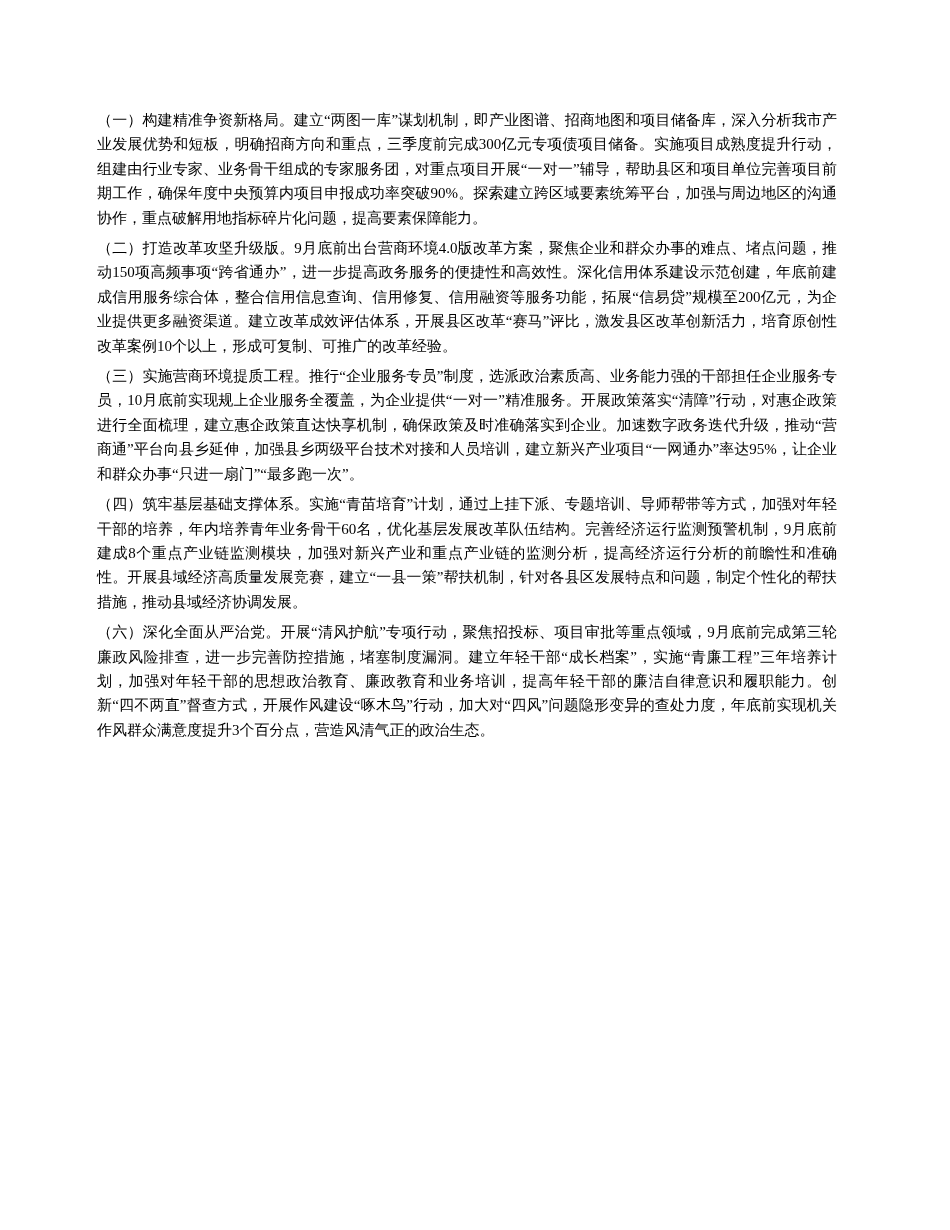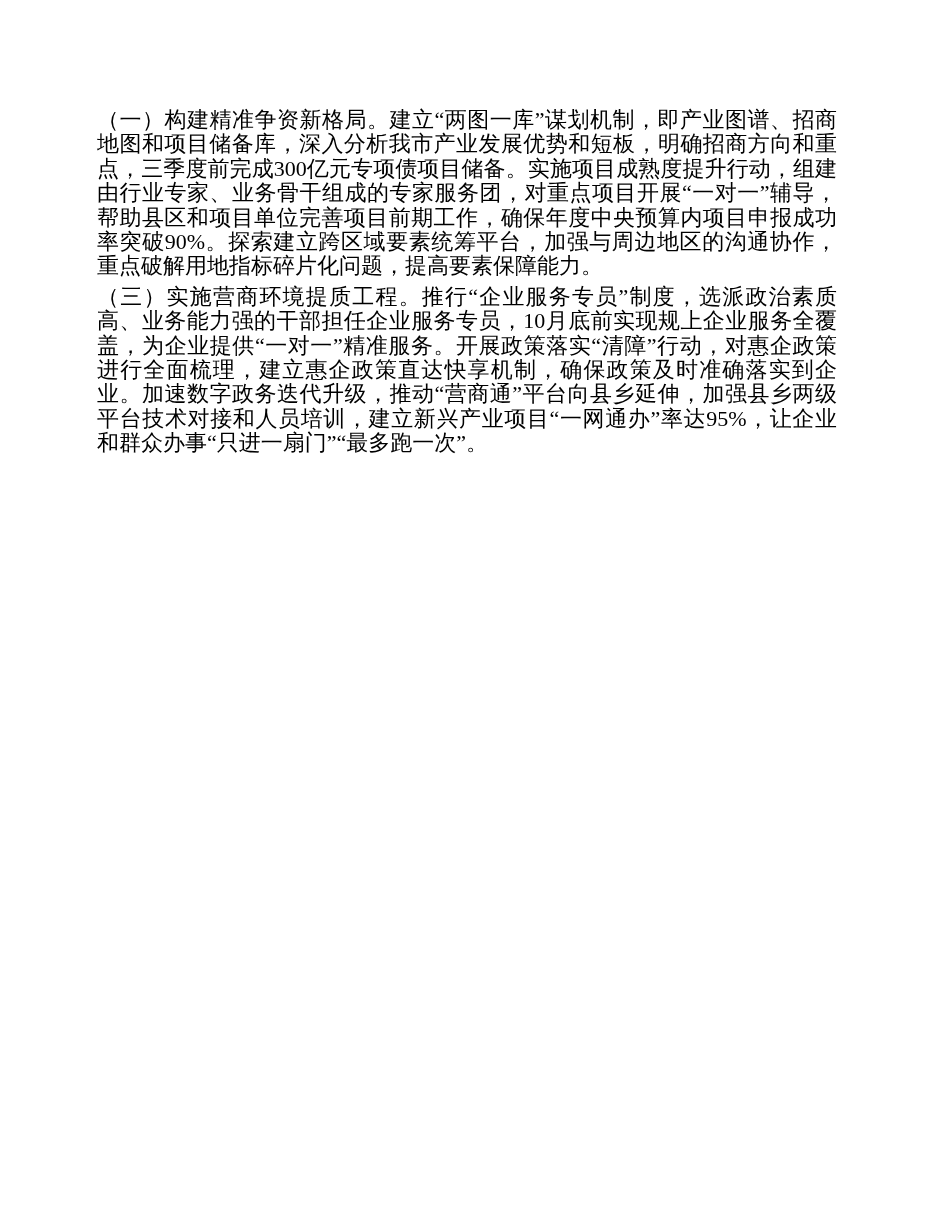--- a/index.html
+++ b/index.html
@@ -17,29 +17,32 @@
   .content {
     position: absolute;
     left: 97px;
     top: 108px;
     width: 756px;
   }
   .para {
     margin: 0 16px 6px 0;
     padding: 0;
     font-family: "Liberation Serif", "DejaVu Serif", serif;
-    font-size: 22px;
+    font-size: 15px;
     line-height: 24.4px;
     color: #000000;
     text-align: justify;
     text-justify: inter-ideograph;
     letter-spacing: 0;
   }
 </style>
 </head>
 <body>
 
 <div class="page">
   <div class="content">
     <p class="para">（一）构建精准争资新格局。建立“两图一库”谋划机制，即产业图谱、招商地图和项目储备库，深入分析我市产业发展优势和短板，明确招商方向和重点，三季度前完成300亿元专项债项目储备。实施项目成熟度提升行动，组建由行业专家、业务骨干组成的专家服务团，对重点项目开展“一对一”辅导，帮助县区和项目单位完善项目前期工作，确保年度中央预算内项目申报成功率突破90%。探索建立跨区域要素统筹平台，加强与周边地区的沟通协作，重点破解用地指标碎片化问题，提高要素保障能力。</p>
+    <p class="para">（二）打造改革攻坚升级版。9月底前出台营商环境4.0版改革方案，聚焦企业和群众办事的难点、堵点问题，推动150项高频事项“跨省通办”，进一步提高政务服务的便捷性和高效性。深化信用体系建设示范创建，年底前建成信用服务综合体，整合信用信息查询、信用修复、信用融资等服务功能，拓展“信易贷”规模至200亿元，为企业提供更多融资渠道。建立改革成效评估体系，开展县区改革“赛马”评比，激发县区改革创新活力，培育原创性改革案例10个以上，形成可复制、可推广的改革经验。</p>
     <p class="para">（三）实施营商环境提质工程。推行“企业服务专员”制度，选派政治素质高、业务能力强的干部担任企业服务专员，10月底前实现规上企业服务全覆盖，为企业提供“一对一”精准服务。开展政策落实“清障”行动，对惠企政策进行全面梳理，建立惠企政策直达快享机制，确保政策及时准确落实到企业。加速数字政务迭代升级，推动“营商通”平台向县乡延伸，加强县乡两级平台技术对接和人员培训，建立新兴产业项目“一网通办”率达95%，让企业和群众办事“只进一扇门”“最多跑一次”。</p>
+    <p class="para">（四）筑牢基层基础支撑体系。实施“青苗培育”计划，通过上挂下派、专题培训、导师帮带等方式，加强对年轻干部的培养，年内培养青年业务骨干60名，优化基层发展改革队伍结构。完善经济运行监测预警机制，9月底前建成8个重点产业链监测模块，加强对新兴产业和重点产业链的监测分析，提高经济运行分析的前瞻性和准确性。开展县域经济高质量发展竞赛，建立“一县一策”帮扶机制，针对各县区发展特点和问题，制定个性化的帮扶措施，推动县域经济协调发展。</p>
+    <p class="para">（六）深化全面从严治党。开展“清风护航”专项行动，聚焦招投标、项目审批等重点领域，9月底前完成第三轮廉政风险排查，进一步完善防控措施，堵塞制度漏洞。建立年轻干部“成长档案”，实施“青廉工程”三年培养计划，加强对年轻干部的思想政治教育、廉政教育和业务培训，提高年轻干部的廉洁自律意识和履职能力。创新“四不两直”督查方式，开展作风建设“啄木鸟”行动，加大对“四风”问题隐形变异的查处力度，年底前实现机关作风群众满意度提升3个百分点，营造风清气正的政治生态。</p>
   </div>
 </div>
 
 </body></html>

